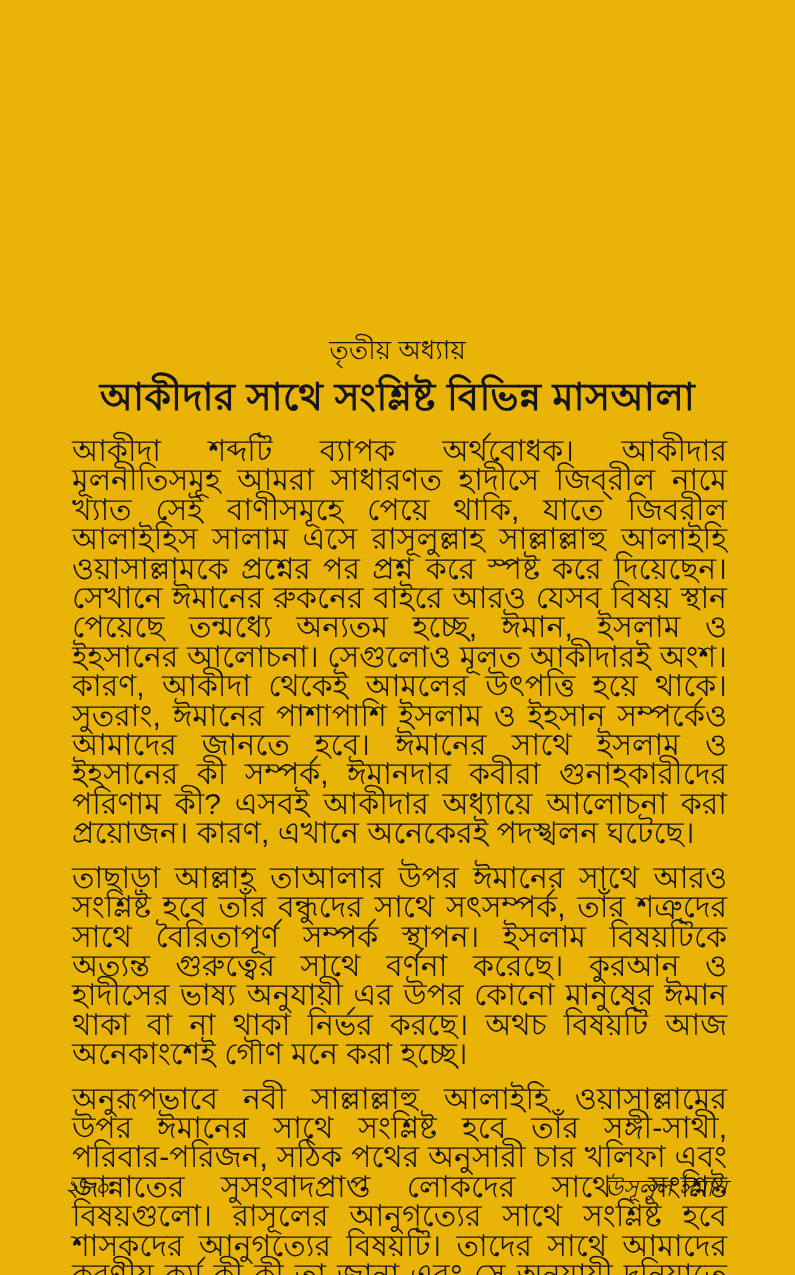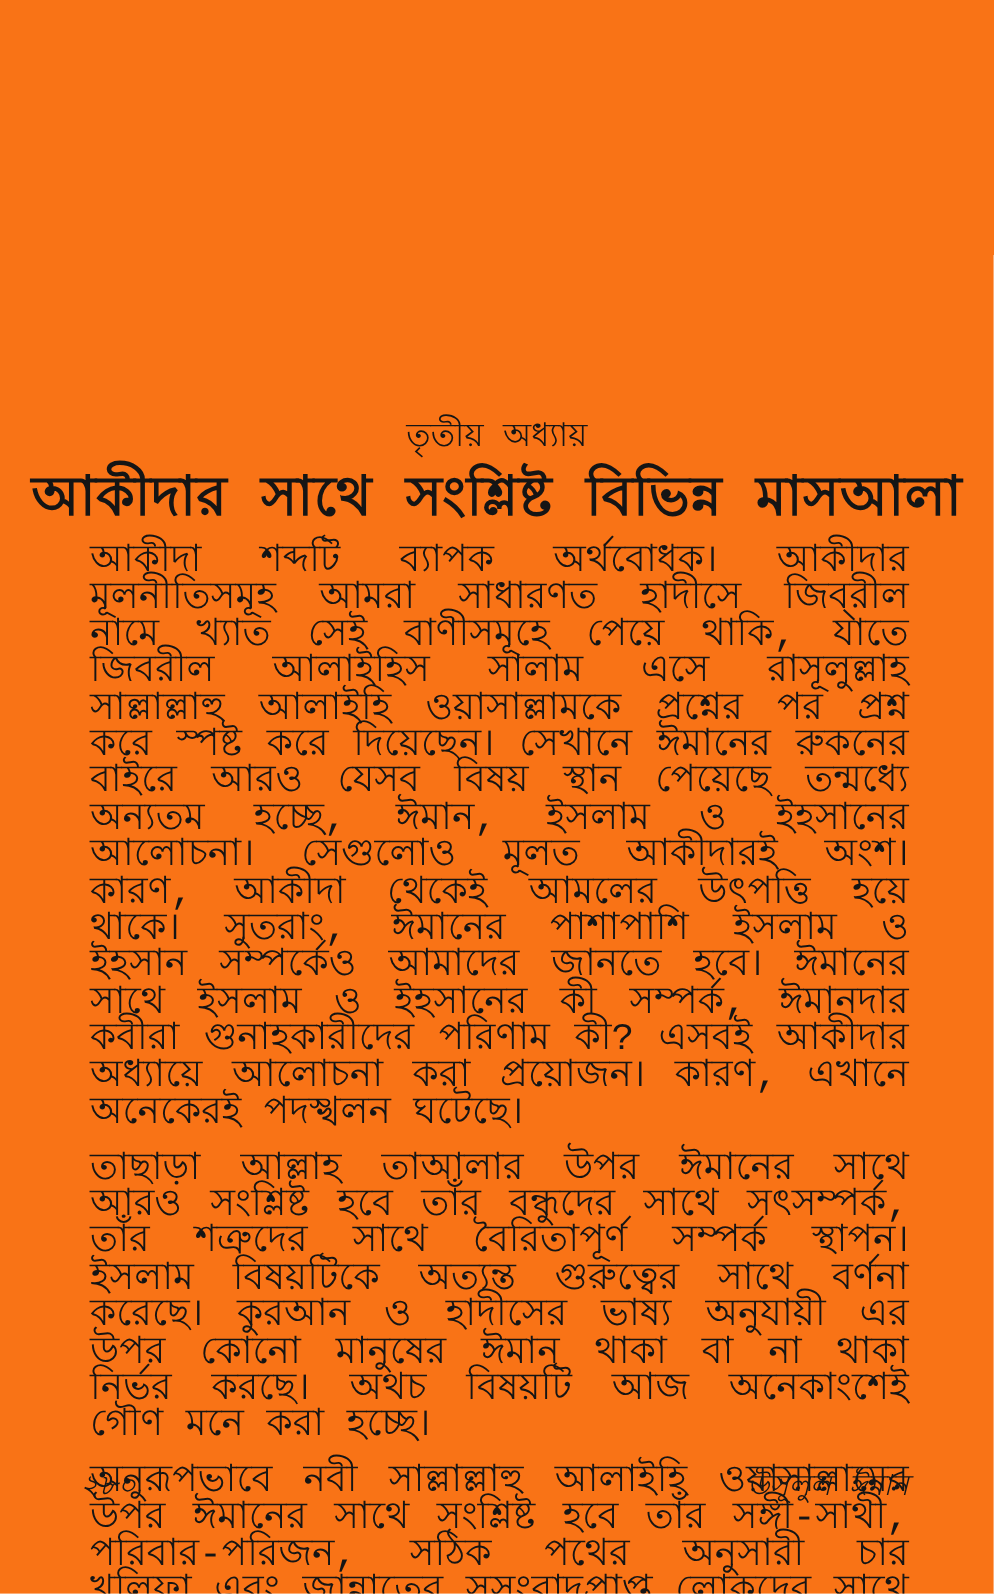--- a/index.html
+++ b/index.html
@@ -4,43 +4,43 @@
 <style>
   html, body {
     margin: 0;
     padding: 0;
     background: #ffffff;
   }
   .page {
     position: relative;
     width: 795px;
     height: 1275px;
-    background: #f97316;
+    background: #eab308;
     color: #151515;
-    font-family: Liberation Mono, monospace;
+    font-family: Liberation Sans, sans-serif;
     overflow: hidden;
   }
   .chapter-label {
     position: absolute;
     top: 334px;
     left: 0;
     right: 0;
     text-align: center;
     font-size: 26px;
     line-height: 1.3;
     font-weight: 400;
   }
   .page-title {
     position: absolute;
     top: 372px;
     left: 0;
     right: 0;
     margin: 0;
     text-align: center;
-    font-size: 44px;
+    font-size: 38px;
     line-height: 1.35;
     font-weight: 700;
     letter-spacing: 0.5px;
   }
   .body-text {
     position: absolute;
     top: 436px;
     left: 72px;
     width: 655px;
     font-size: 30px;

